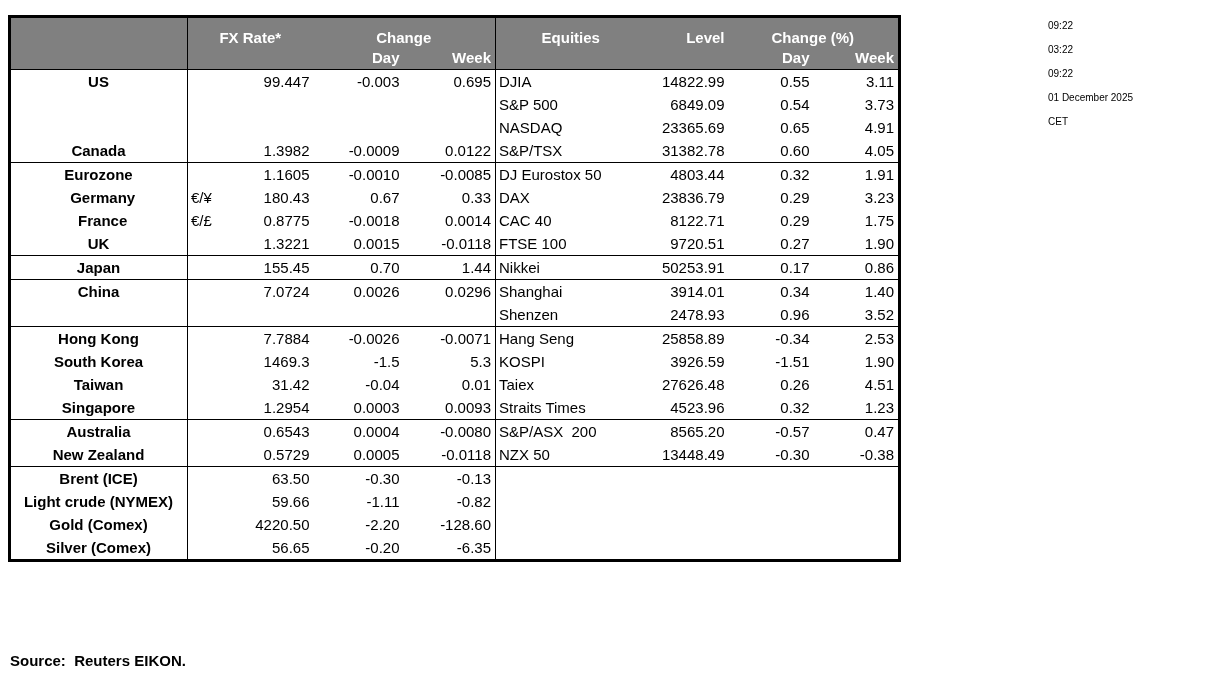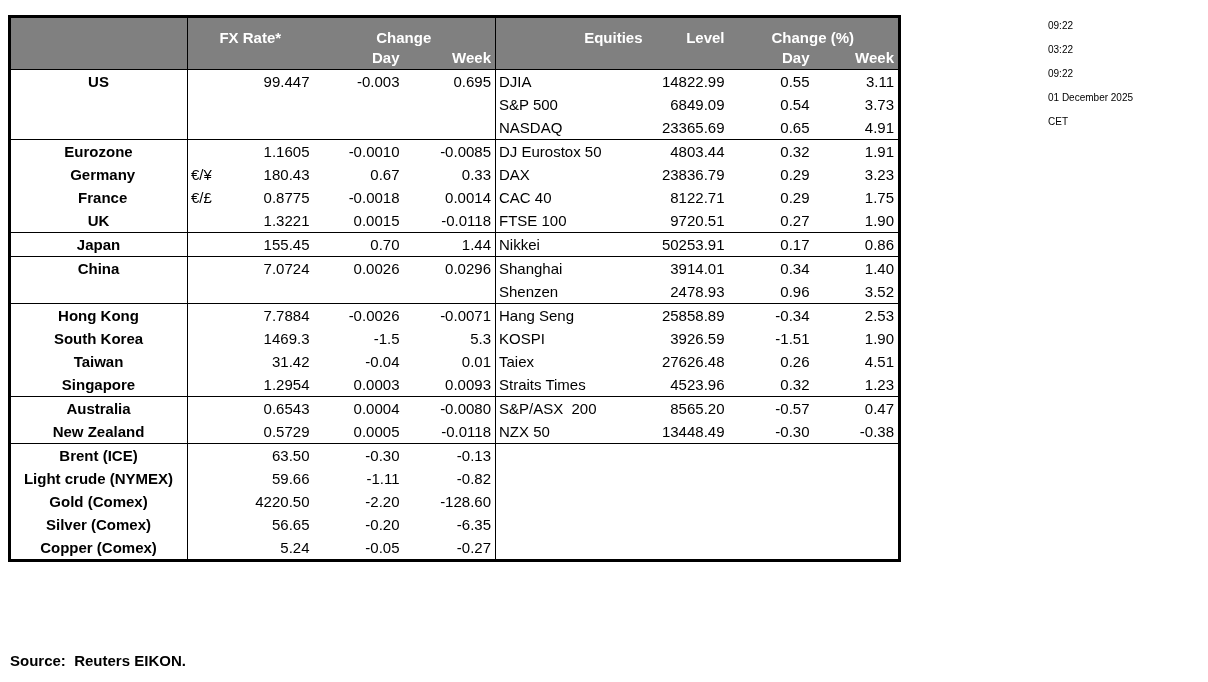--- a/index.html
+++ b/index.html
@@ -42,21 +42,21 @@
   .market thead { border-bottom: 1px solid var(--border); margin-top: 40px; }
   .c0 { border-right: 1px solid var(--border); }
   .cR { border-right: 1px solid var(--border); }
   tr.divider td { border-top: 1px solid var(--border); }
   .lbl { font-weight: bold; text-align: center; }
   .sym { text-align: left; padding-left: 1px; }
   .num { text-align: right; }
   .eqlbl { text-align: left; }
   .ctr { text-align: center; }
   .rgt { text-align: right; }
-  .lft { text-align: right; }
+  .lft { text-align: center; }
 
   .timestamps {
     position: absolute; left: 1048px; top: 14px;
     font-size: 10px; line-height: 24px;
   }
   .footer {
     position: absolute; left: 10px; top: 601px;
     font-size: 15px; font-weight: bold; line-height: 24px;
     white-space: pre;
   }
@@ -126,20 +126,31 @@
           <td class="lbl c0"></td>
           <td class="sym"></td>
           <td class="num"></td>
           <td class="num"></td>
           <td class="num cR"></td>
           <td class="eqlbl">NASDAQ</td>
           <td class="num">23365.69</td>
           <td class="num">0.65</td>
           <td class="num">4.91</td>
         </tr>
+        <tr>
+          <td class="lbl c0">Canada</td>
+          <td class="sym"></td>
+          <td class="num">1.3982</td>
+          <td class="num">-0.0009</td>
+          <td class="num cR">0.0122</td>
+          <td class="eqlbl">S&amp;P/TSX</td>
+          <td class="num">31382.78</td>
+          <td class="num">0.60</td>
+          <td class="num">4.05</td>
+        </tr>
         <tr class="divider">
           <td class="lbl c0">Eurozone</td>
           <td class="sym"></td>
           <td class="num">1.1605</td>
           <td class="num">-0.0010</td>
           <td class="num cR">-0.0085</td>
           <td class="eqlbl">DJ Eurostox 50</td>
           <td class="num">4803.44</td>
           <td class="num">0.32</td>
           <td class="num">1.91</td>
@@ -313,31 +324,20 @@
           <td class="lbl c0">Silver (Comex)</td>
           <td class="sym"></td>
           <td class="num">56.65</td>
           <td class="num">-0.20</td>
           <td class="num cR">-6.35</td>
           <td class="eqlbl"></td>
           <td class="num"></td>
           <td class="num"></td>
           <td class="num"></td>
         </tr>
-        <tr>
-          <td class="lbl c0">Copper (Comex)</td>
-          <td class="sym"></td>
-          <td class="num">5.24</td>
-          <td class="num">-0.05</td>
-          <td class="num cR">-0.27</td>
-          <td class="eqlbl"></td>
-          <td class="num"></td>
-          <td class="num"></td>
-          <td class="num"></td>
-        </tr>
       </tbody>
   </table>
 
   <div class="timestamps">
       <div>09:22</div>
       <div>03:22</div>
       <div>09:22</div>
       <div>01 December 2025</div>
       <div>CET</div>
     </div>

